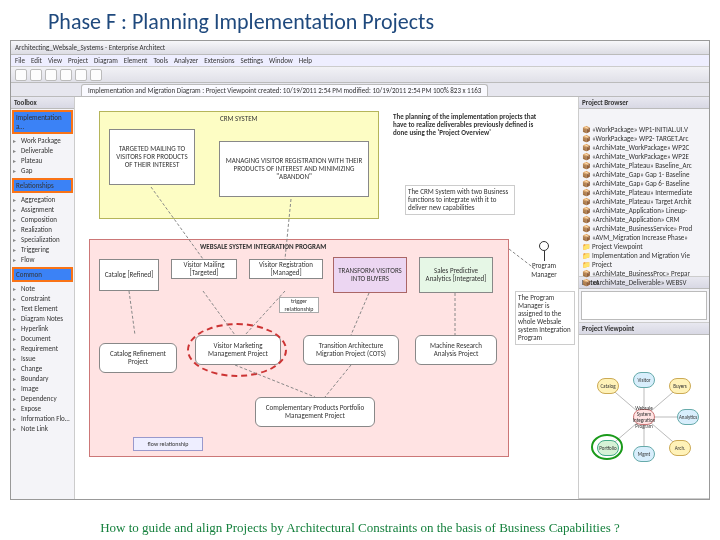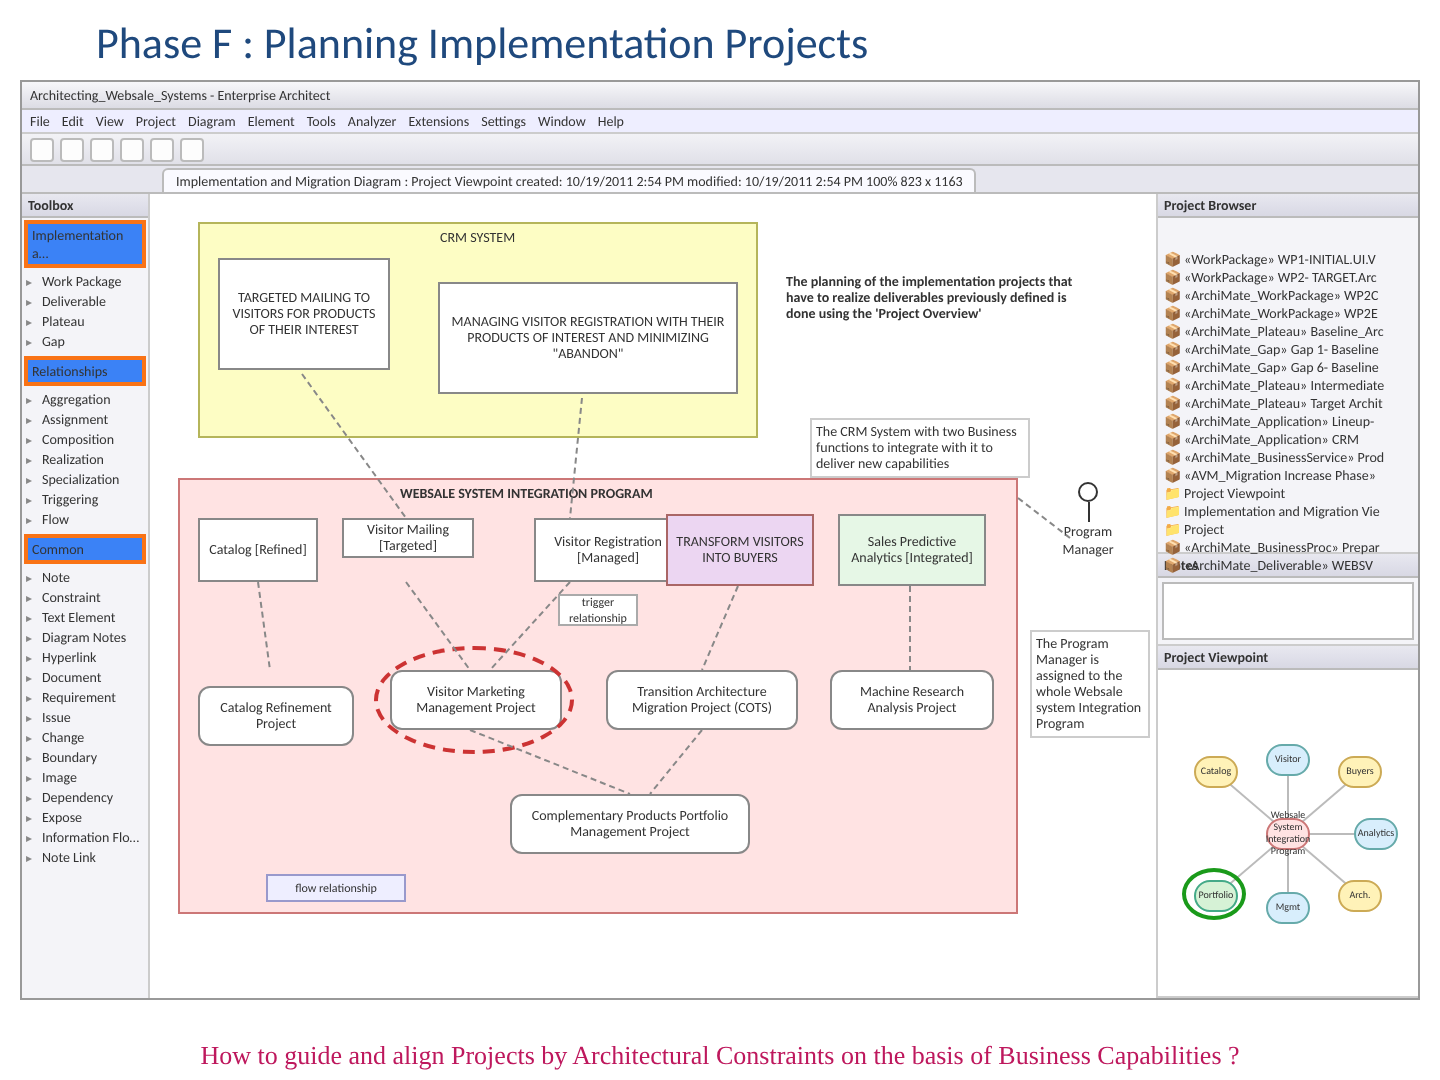--- a/index.html
+++ b/index.html
@@ -30,23 +30,23 @@
   .note-box { background:#fff; border:1px solid #bbb; margin:2px; height:30px; padding:2px; font-size:7px;}
   .thumb { flex:1; background:#fff; display:flex; align-items:center; justify-content:center; position:relative;}
   .radial { position:relative; width:110px; height:90px;}
   .cnode { position:absolute; width:22px; height:16px; border-radius:8px; display:flex; align-items:center; justify-content:center; font-size:5px; text-align:center;}
   .shape { position:absolute; border:1px solid #666; font-size:7px; padding:3px; text-align:center; display:flex; align-items:center; justify-content:center; line-height:8px;}
   .crm-outer { background:#fdfdc4; border:1px solid #b5b55a;}
   .crm-inner { background:#fff; border:1px solid #888;}
   .prog-outer { background:#ffe3e3; border:1px solid #c77;}
   .box { background:#fff; border:1px solid #888;}
   .dashed-circle { position:absolute; border:2px dashed #c33; border-radius:50%;}
-  .annot { position:absolute; background:#fff; font-size:7px; line-height:8px; color:#333; padding:2px;margin-top:24px;}
+  .annot { position:absolute; background:#fff; font-size:7px; line-height:8px; color:#333; padding:2px;}
   .annot b{font-weight:bold;}
-  .bottom-caption { position:absolute; left:0; right:0; bottom:4px; text-align:center; font-family:"Times New Roman",serif; font-size:13px; color:#be185d;}
+  .bottom-caption { position:absolute; left:0; right:0; bottom:4px; text-align:center; font-family:"Times New Roman",serif; font-size:13px; color:#15803d;}
   svg.conn{position:absolute; top:0; left:0; pointer-events:none;}
 </style>
 </head>
 <body>
 
 <div class="slide-title">Phase F : Planning Implementation Projects</div>
 
 <div class="app-frame">
   <div class="titlebar">
     <span>Architecting_Websale_Systems - Enterprise Architect</span>
@@ -134,21 +134,21 @@
       </div>
 
       <div style="position:absolute; top:144px; left:444px; width:50px; text-align:center; font-size:7px;">
         <div style="width:10px;height:10px;border:1px solid #333;border-radius:50%;margin:0 auto;"></div>
         <div style="width:1px;height:10px;background:#333;margin:0 auto;"></div>
         <span>Program Manager</span>
       </div>
 
       <div class="shape box" style="top:162px; left:24px; width:60px; height:32px;">Catalog [Refined]</div>
       <div class="shape box" style="top:162px; left:96px; width:66px; height:20px;">Visitor Mailing [Targeted]</div>
-      <div class="shape box" style="top:162px; left:192px; width:74px; height:32px;">Visitor Registration [Managed]</div>
+      <div class="shape box" style="top:162px; left:174px; width:74px; height:20px;">Visitor Registration [Managed]</div>
       <div class="shape" style="top:160px; left:258px; width:74px; height:36px; background:#ecd6f2; border:1px solid #a66;">TRANSFORM VISITORS INTO BUYERS</div>
       <div class="shape box" style="top:160px; left:344px; width:74px; height:36px; background:#e6f7e6;">Sales Predictive Analytics [Integrated]</div>
 
       <div class="shape" style="top:200px; left:204px; width:40px; height:16px; background:#fff; border:1px solid #aaa; font-size:6px;">trigger relationship</div>
 
       <div class="shape box" style="top:246px; left:24px; width:78px; height:30px; border-radius:6px;">Catalog Refinement Project</div>
       <div class="shape box" style="top:238px; left:120px; width:86px; height:30px; border-radius:6px;">Visitor Marketing Management Project</div>
       <div class="shape box" style="top:238px; left:228px; width:96px; height:30px; border-radius:6px;">Transition Architecture Migration Project (COTS)</div>
       <div class="shape box" style="top:238px; left:340px; width:82px; height:30px; border-radius:6px;">Machine Research Analysis Project</div>
 

